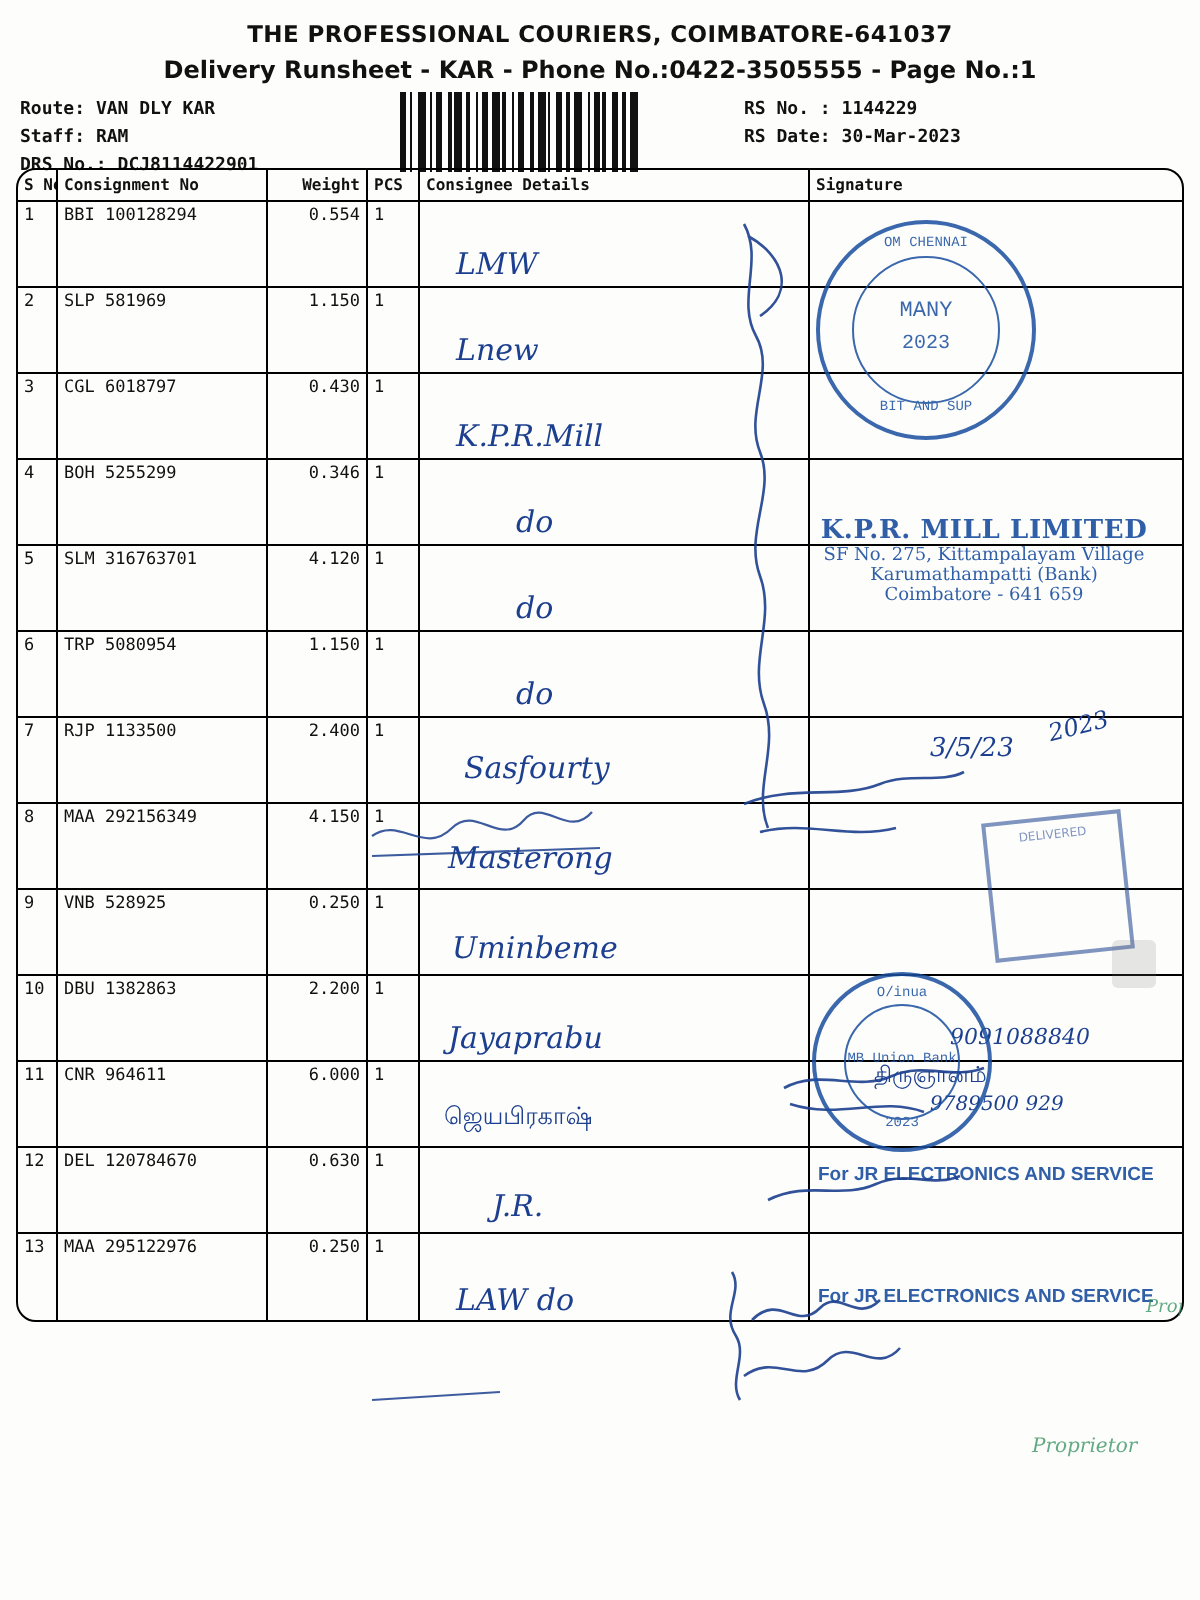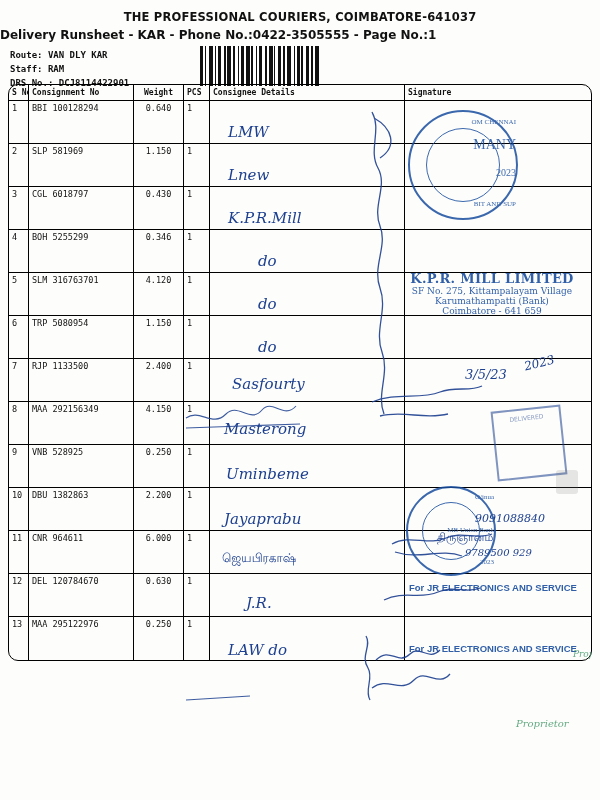--- a/index.html
+++ b/index.html
@@ -24,20 +24,21 @@
   
   .hdr-title {
     text-align: center;
     font-family: "DejaVu Sans", sans-serif;
     font-weight: bold;
     font-size: 11.5px;
     letter-spacing: .2px;
     padding-top: 10px;
   }
   .hdr-sub {
+    text-align: center;
     font-family: "DejaVu Sans", sans-serif;
     font-weight: bold;
     font-size: 12px;
     padding-top: 4px;
   }
   .hdr-meta {
     position: relative;
     margin-top: 6px;
     height: 48px;
     font-size: 9px;
@@ -100,21 +101,21 @@
     border-right: 1px solid #000;
     padding: 2px 3px;
     font-size: 8.5px;
     font-family: "DejaVu Sans Mono", monospace;
     overflow: hidden;
     white-space: nowrap;
   }
   .c:last-child { border-right: none; }
   .c-sno { width: 20px; }
   .c-cons { width: 105px; }
-  .c-wt { width: 50px; text-align: center; }
+  .c-wt { width: 50px; text-align: right; }
   .c-pcs { width: 26px; text-align: left; }
   .c-det { width: 195px; position: relative; }
   .c-sig { flex: 1; position: relative; }
   .head .c {
     font-size: 8px;
     font-weight: bold;
     padding-top: 3px;
     padding-bottom: 3px;
   }
   .body-row { height: 43px; }
@@ -158,23 +159,23 @@
   }
   .stamp-round .inner {
     position: absolute;
     left: 50%; top: 50%;
     transform: translate(-50%,-50%);
     border-radius: 50%;
     border: 1.5px solid #1a4fa0;
   }
   .stamp-txt {
     position: absolute;
-    font-family: Liberation Serif, serif;
+    font-family: Liberation Mono, monospace;
     color: #1a4fa0;
-    text-align: right;
+    text-align: center;
     font-size: 7px;
     line-height: 9px;
     width: 100%;
     left: 0;
   }
   .kpr {
     position: absolute;
     color: #1a4fa0;
     font-family: "DejaVu Serif", serif;
     text-align: center;
@@ -291,37 +292,47 @@
         <i style="width:1px;background:#fff"></i>
       <i style="width:2px"></i>
         <i style="width:3px;background:#fff"></i>
       <i style="width:3px"></i>
         <i style="width:2px;background:#fff"></i>
       <i style="width:2px"></i>
         <i style="width:2px;background:#fff"></i>
       <i style="width:4px"></i>
     </div>
 
+    <div class="meta-right">
+      <div>
+        <span>RS No. :</span>
+        <span>1144229</span>
+      </div>
+      <div>
+        <span>RS Date:</span>
+        <span>30-Mar-2023</span>
+      </div>
+    </div>
   </div>
 
   <div class="tbl">
 
     <div class="trow head">
       <div class="c c-sno">S No</div>
       <div class="c c-cons">Consignment No</div>
       <div class="c c-wt">Weight</div>
       <div class="c c-pcs">PCS</div>
       <div class="c c-det">Consignee Details</div>
       <div class="c c-sig">Signature</div>
     </div>
 
     <div class="trow body-row">
       <div class="c c-sno">1</div>
       <div class="c c-cons">BBI 100128294</div>
-      <div class="c c-wt">0.640</div>
+      <div class="c c-wt">0.554</div>
       <div class="c c-pcs">1</div>
       <div class="c c-det">
         <span class="hand hand-det">LMW</span>
       </div>
       <div class="c c-sig"></div>
     </div>
 
     <div class="trow body-row">
       <div class="c c-sno">2</div>
       <div class="c c-cons">SLP 581969</div>
@@ -484,26 +495,26 @@
     <g stroke="#1c3f8f" fill="none" stroke-width="1.1" opacity="0.85">
       <path d="M186,418 C200,408 212,428 226,414 C238,402 250,424 262,410 C272,398 284,420 296,406"></path>
       <path d="M186,428 L300,424"></path>
       <path d="M186,700 L250,696"></path>
     </g>
   </svg>
 
   <div class="stamp-round" style="left:408px;top:110px;width:106px;height:106px">
     <div class="inner" style="width:72px;height:72px"></div>
     <div class="stamp-txt" style="top:6px">OM CHENNAI</div>
-    <div class="stamp-txt" style="top:28px;font-size:14px">MANY</div>
+    <div class="stamp-txt" style="top:40px;font-size:11px">MANY</div>
     <div class="stamp-txt" style="top:56px;font-size:10px">2023</div>
     <div class="stamp-txt" style="top:88px">BIT AND SUP</div>
   </div>
 
-  <div class="kpr" style="left:390px;top:271px;width:204px">
+  <div class="kpr" style="left:390px;top:258px;width:204px">
     <div class="l1">K.P.R. MILL LIMITED</div>
     <div class="l2">SF No. 275, Kittampalayam Village</div>
     <div class="l3">Karumathampatti (Bank)</div>
     <div class="l4">Coimbatore - 641 659</div>
   </div>
 
   <div class="hand" style="left:524px;top:356px;font-size:12px;transform:rotate(-14deg)">2023</div>
 
   <div class="sq-stamp" style="left:494px;top:408px;width:70px;height:70px">DELIVERED</div>
   <div class="smudge" style="left:556px;top:470px;width:22px;height:24px"></div>

